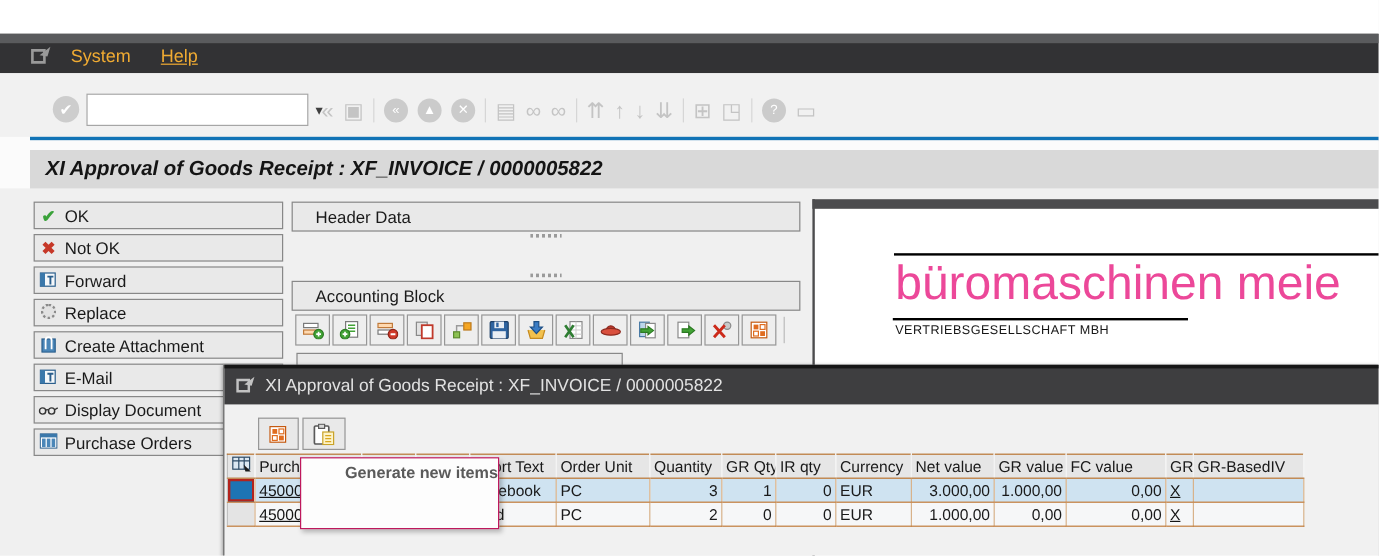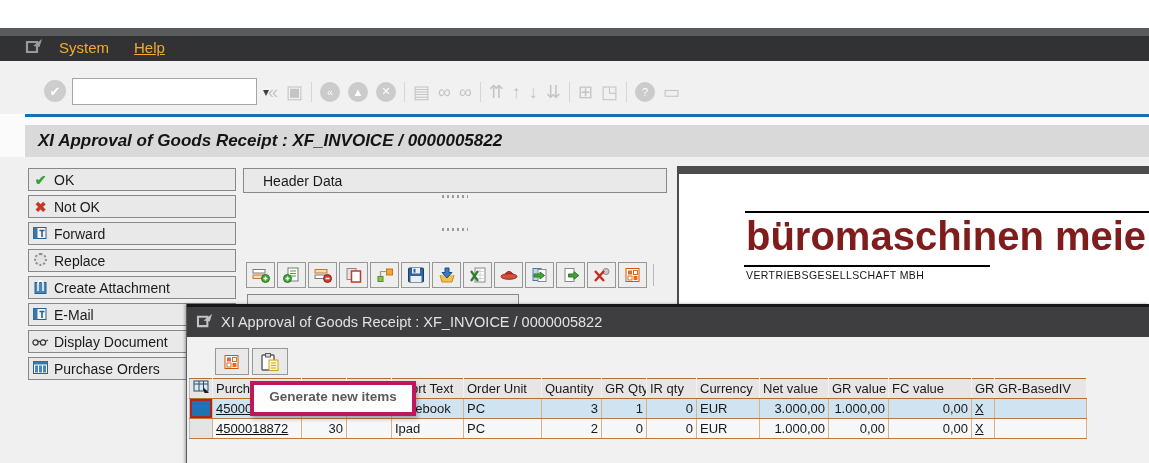--- a/index.html
+++ b/index.html
@@ -52,21 +52,21 @@
   .ibar { position:absolute; left:246px; top:234px; display:flex; gap:2px; align-items:center; }
   .ibtn { width:29px; height:26px; background:#eeeeee; border:1px solid #979797;
     display:flex; align-items:center; justify-content:center; cursor:pointer; }
   .ibar-sep { width:1px; height:22px; background:#bbb; margin-left:4px; }
   .partial-btn { position:absolute; left:247px; top:266px; width:272px; height:12px;
     background:#e9e9e9; border:1px solid #888; }
   
   .preview { position:absolute; left:677px; top:138px; width:472px; height:325px; background:#fff;
     border-top:8px solid #4c4c4e; border-left:2px solid #4c4c4e; z-index:5; }
   .p-line1 { position:absolute; left:66px; top:37px; right:0; height:2px; background:#000; }
-  .p-big { position:absolute; left:67px; top:40px; font-size:40px; color:#7f1d1d; white-space:nowrap;font-weight:bold; }
+  .p-big { position:absolute; left:67px; top:40px; font-size:40px; color:#ec4899; white-space:nowrap; }
   .p-line2 { position:absolute; left:65px; top:91px; width:246px; height:2px; background:#000; }
   .p-small { position:absolute; left:67px; top:95px; font-size:10.5px; letter-spacing:0.4px; color:#161616; }
   
   .popup { position:absolute; left:186px; top:276px; width:963px; height:187px; background:#f1f1f1;
     border-left:1px solid #5e5e5e; box-shadow:-1px 0 3px rgba(0,0,0,0.35); z-index:40; }
   .popup-titlebar { height:33px; background:#3e3e40; border-top:3px solid #161616; display:flex;
     align-items:center; gap:7px; padding-left:9px; color:#e2e2e2; font-size:14.5px; }
   .pbtn { position:absolute; top:44px; height:27px; background:#e9e9e9; border:1px solid #979797;
     display:flex; align-items:center; justify-content:center; cursor:pointer; }
   .pbtn1 { left:28px; width:34px; }
@@ -78,23 +78,23 @@
     border-bottom:1px solid #b5702f; border-right:1px solid #f2f2f2; white-space:nowrap; overflow:hidden; }
   .gr-table td { padding:1px 3px; height:20px; border-right:1px solid #d8b28a; border-bottom:1px solid #c07a3a;
     white-space:nowrap; overflow:hidden; }
   tr.row-selected td { background:#cfe3f1; }
   tr.row-normal td { background:#f6f7f8; }
   td.sel-active { background:#1d74b4 !important; box-shadow:inset 0 0 0 2px #b3231d; }
   td.sel-normal { background:#e4e4e4 !important; }
   .num { text-align:right; }
   .cell-link { color:#141414; text-decoration:underline; cursor:pointer; }
   
-  .tooltip { position:absolute; left:250px; top:353px; width:166px; height:35px; background:#fdfdfd;
-    border:4px solid #be185d; box-shadow:2px 3px 4px rgba(0,0,0,0.25); z-index:50;
-    font-weight:bold; font-size:13.5px; color:#5a5a5a; text-align:center; padding-top:4px; }
+  .tooltip { position:absolute; left:250px; top:353px; width:166px; height:60px; background:#fdfdfd;
+    border:1px solid #be185d; box-shadow:2px 3px 4px rgba(0,0,0,0.25); z-index:50;
+    font-weight:bold; font-size:13.5px; color:#5a5a5a; text-align:right; padding-top:4px; }
 </style>
 </head>
 <body>
 
 <div class="app">
 
   <div class="menubar">
     <div class="menubar-topstrip"></div>
     <span class="win-icon">
       <svg width="19" height="16" viewBox="0 0 19 16">
@@ -210,20 +210,23 @@
 
   <div class="section-btn" style="top:140px">
     <span>Header Data</span>
   </div>
   <div class="splitter" style="top:166px">
       <span class="dots"></span>
     </div>
   <div class="splitter" style="top:199px">
       <span class="dots"></span>
     </div>
+  <div class="section-btn" style="top:206px">
+    <span>Accounting Block</span>
+  </div>
 
   <div class="ibar">
     <div class="ibtn">
       <svg width="18" height="16" viewBox="0 0 18 16">
           <rect x="1" y="2.5" width="12" height="3.5" fill="#fff" stroke="#7a7a7a"></rect>
           <rect x="1" y="8" width="12" height="3.5" fill="#ffd9b0" stroke="#c07a3a"></rect>
           <circle cx="13.5" cy="11.5" r="4" fill="#42a336" stroke="#2c7a23"></circle>
           <path d="M13.5 9.5 v4 M11.5 11.5 h4" stroke="#fff" stroke-width="1.4"></path>
         </svg>
     </div>

